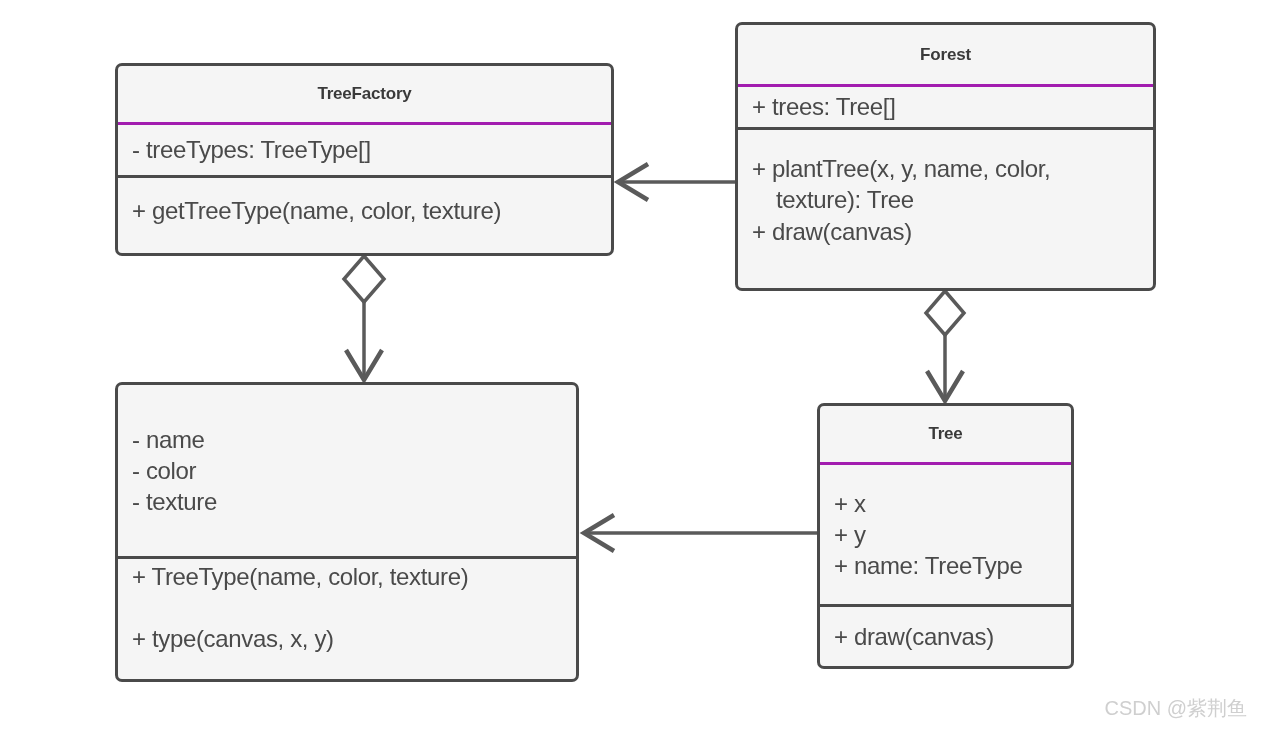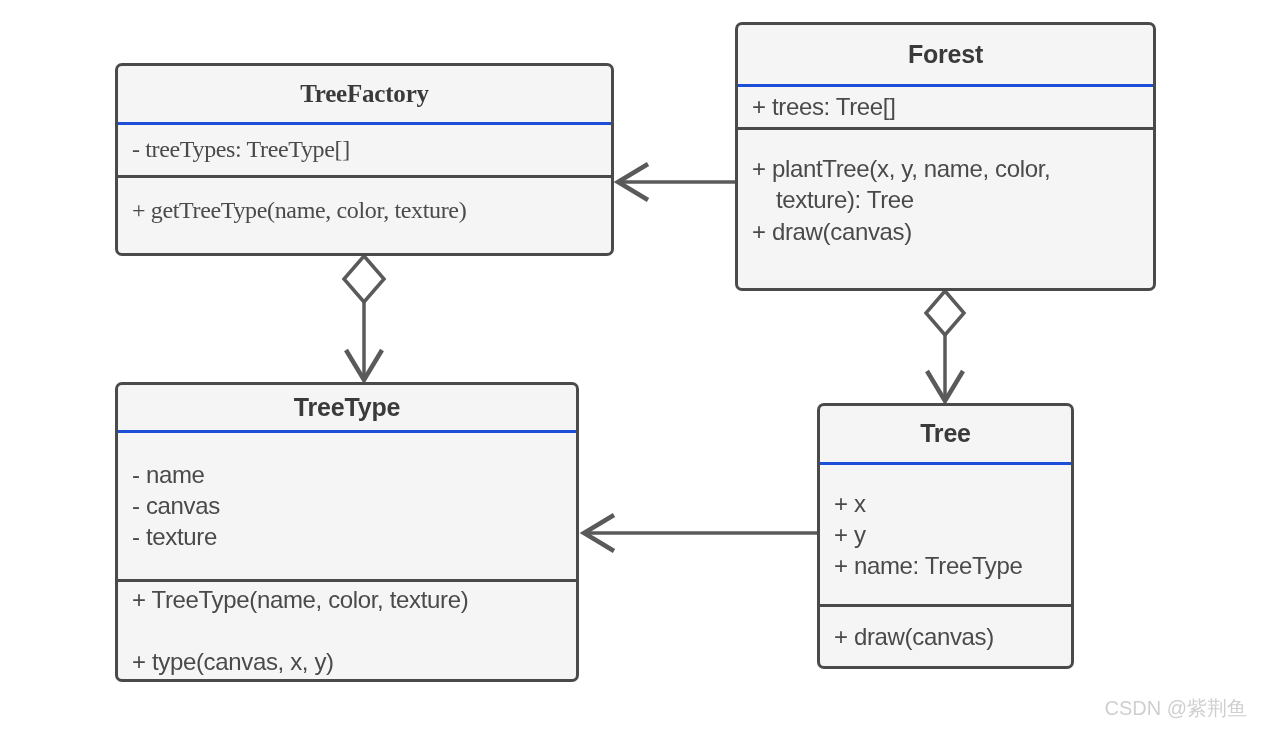--- a/index.html
+++ b/index.html
@@ -33,25 +33,25 @@
     border-radius: 7px;
     display: flex;
     flex-direction: column;
     z-index: 2;
   }
   .uml-title {
     box-sizing: border-box;
     text-align: center;
     font-weight: bold;
     color: #3a3a3a;
-    font-size: 25px;
+    font-size: 17px;
     display: flex;
     align-items: center;
     justify-content: center;
-    border-bottom: 3px solid #1d4ed8;
+    border-bottom: 3px solid #a21caf;
     letter-spacing: -0.2px;
   }
   .uml-compartment {
     box-sizing: border-box;
     padding: 9px 14px 9px 14px;
     color: #4a4a4a;
     font-size: 24px;
     line-height: 1.30;
     display: flex;
     flex-direction: column;
@@ -61,21 +61,21 @@
     border-bottom: 3px solid #4a4a4a;
   }
   .uml-line {
     white-space: pre;
     letter-spacing: -0.35px;
   }
   .uml-line.cont {
     padding-left: 24px;
   }
   
-  #box-treefactory { left: 115px; top: 63px;  width: 499px; height: 193px; font-family: Liberation Serif, serif; }
+  #box-treefactory { left: 115px; top: 63px;  width: 499px; height: 193px; }
   #box-treefactory .uml-title { height: 59px; }
   #box-treefactory .c1 { height: 53px; }
   #box-treefactory .c2 { height: 65px; }
 
   #box-forest { left: 735px; top: 22px; width: 421px; height: 269px; }
   #box-forest .uml-title { height: 62px; }
   #box-forest .c1 { height: 43px; }
   #box-forest .c2 { height: 140px; }
 
   #box-treetype { left: 115px; top: 382px; width: 464px; height: 300px; }
@@ -144,24 +144,23 @@
       <div class="uml-line">+ trees: Tree[]</div>
     </div>
     <div class="uml-compartment c2">
       <div class="uml-line">+ plantTree(x, y, name, color,</div>
       <div class="uml-line cont">texture): Tree</div>
       <div class="uml-line">+ draw(canvas)</div>
     </div>
   </div>
 
   <div class="uml-class" id="box-treetype">
-    <div class="uml-title">TreeType</div>
     <div class="uml-compartment divided c1">
       <div class="uml-line">- name</div>
-      <div class="uml-line">- canvas</div>
+      <div class="uml-line">- color</div>
       <div class="uml-line">- texture</div>
     </div>
     <div class="uml-compartment c2">
       <div class="uml-line">+ TreeType(name, color, texture)</div>
       <div class="uml-line">+ type(canvas, x, y)</div>
     </div>
   </div>
 
   <div class="uml-class" id="box-tree">
     <div class="uml-title">Tree</div>

